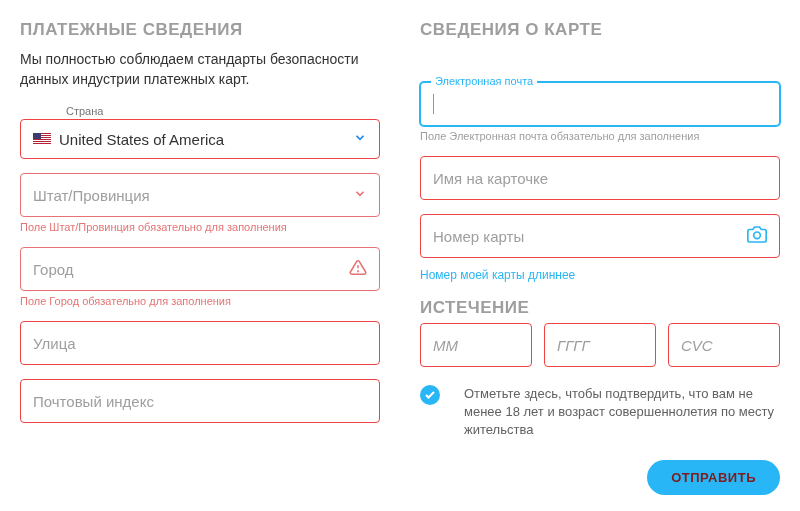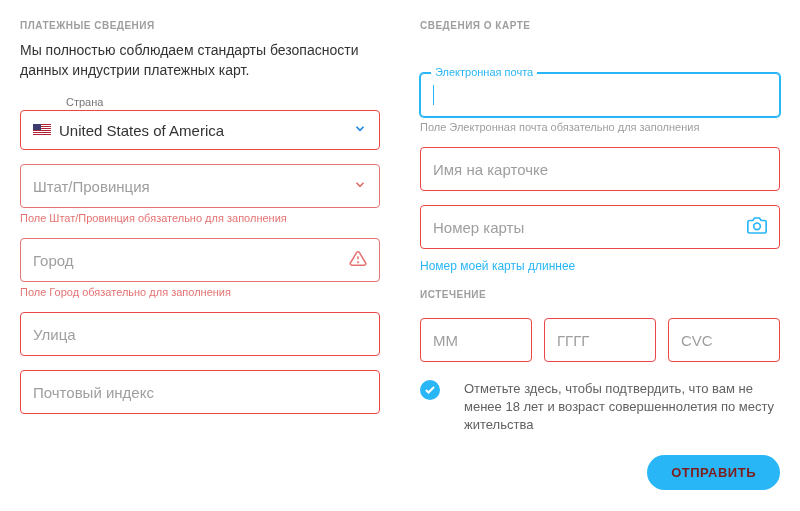--- a/index.html
+++ b/index.html
@@ -17,21 +17,21 @@
       color: #424242;
     }
     .col {
       flex: 1;
       display: flex;
       flex-direction: column;
     }
     .col-left { padding-right: 20px; }
     .col-right { padding-left: 20px; }
     .section-title {
-      font-size: 10px;
+      font-size: 17px;
       font-weight: 700;
       color: #9e9e9e;
       letter-spacing: 0.5px;
       margin-bottom: 10px;
     }
     .subtext {
       font-size: 14px;
       color: #333;
       line-height: 1.4;
       margin-bottom: 16px;
@@ -126,21 +126,21 @@
       position: absolute;
       top: 0; left: 0;
       width: 8px; height: 6px;
       background: #3c3b6e;
     }
     .expiry-row {
       display: flex;
       gap: 12px;
       margin-bottom: 18px;
     }
-    .expiry-row .input { flex: 1; padding-right: 24px; }
+    .expiry-row .input { flex: 1; padding-right: 24px; font-style: italic; }
     .checkbox-row {
       display: flex;
       align-items: flex-start;
       gap: 24px;
       margin-bottom: 20px;
     }
     .checkbox-circle {
       width: 20px;
       height: 20px;
       border-radius: 50%;
@@ -270,21 +270,21 @@
         <svg width="20" height="20" viewBox="0 0 24 24" fill="none" stroke="#29b6f6" stroke-width="2">
             <path d="M23 19a2 2 0 0 1-2 2H3a2 2 0 0 1-2-2V8a2 2 0 0 1 2-2h4l2-3h6l2 3h4a2 2 0 0 1 2 2z"></path>
             <circle cx="12" cy="13" r="4"></circle>
           </svg>
       </span>
     </div>
   </div>
 
   <div class="link-text">Номер моей карты длиннее</div>
 
-  <div class="section-title" style="margin-bottom:18px">ИСТЕЧЕНИЕ</div>
+  <div class="section-title" style="margin-bottom:5px">ИСТЕЧЕНИЕ</div>
 
   <div class="expiry-row">
     <div class="input">
       <span class="placeholder">MM</span>
     </div>
     <div class="input">
       <span class="placeholder">ГГГГ</span>
     </div>
     <div class="input">
       <span class="placeholder">CVC</span>

